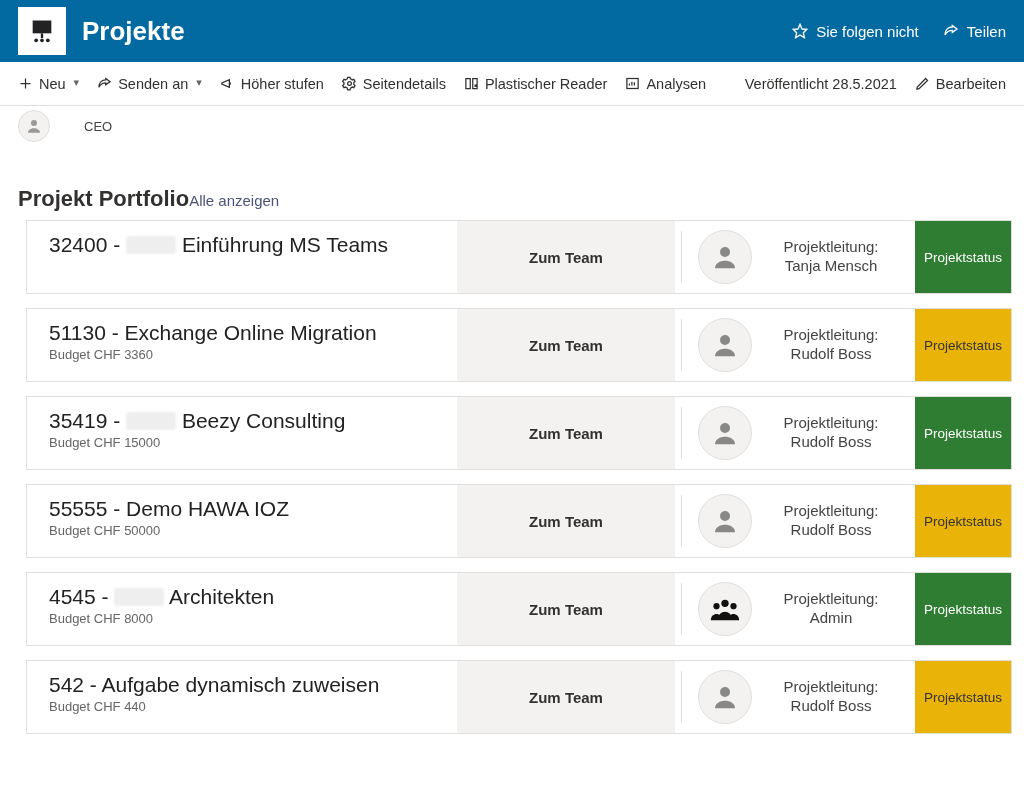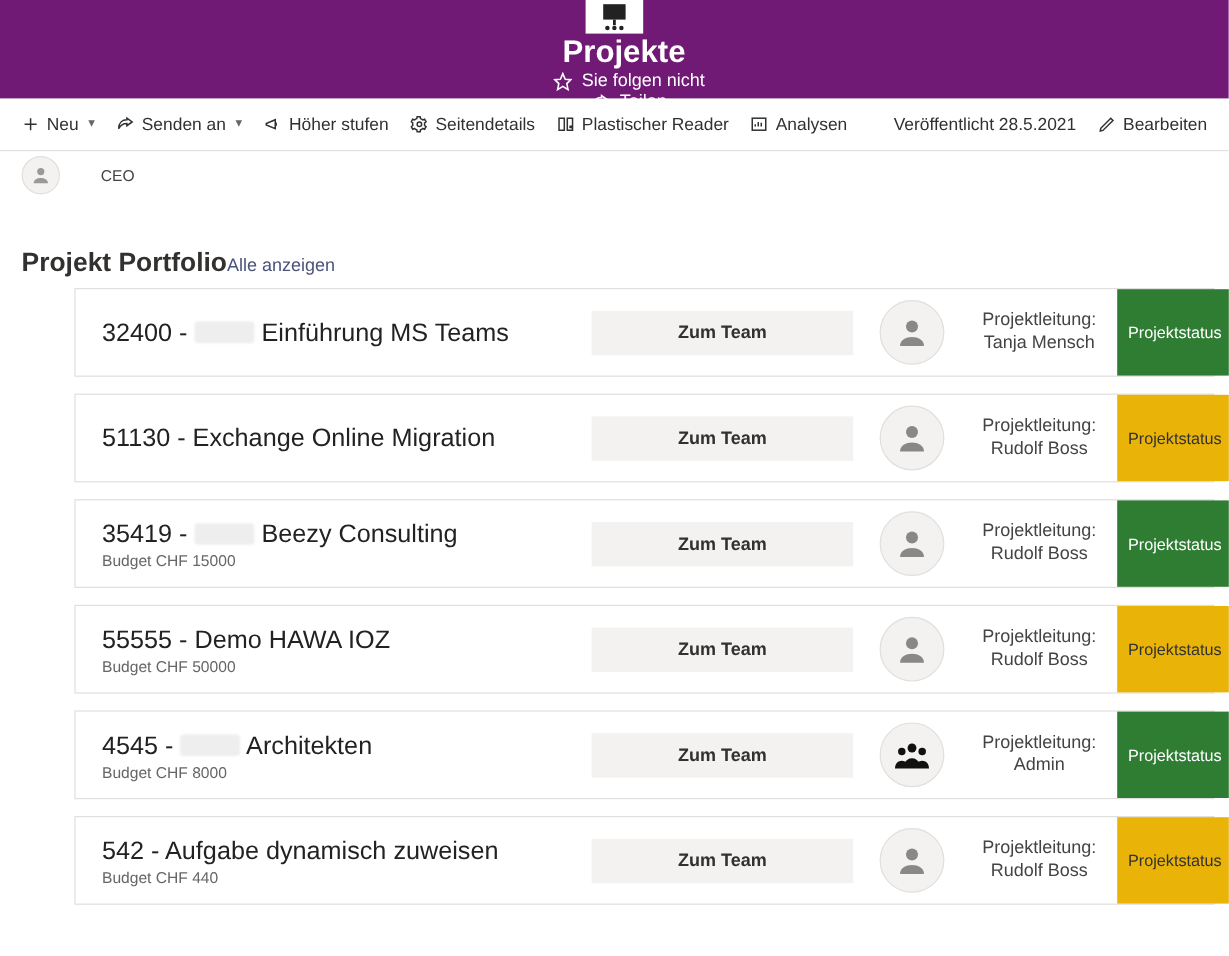--- a/index.html
+++ b/index.html
@@ -5,27 +5,26 @@
   * { box-sizing: border-box; margin: 0; padding: 0; }
   body {
     font-family: "Segoe UI", -apple-system, BlinkMacSystemFont, sans-serif;
     background: #fff;
     color: #323130;
     width: 1024px;
   }
 
   
   .appbar {
-    background: #701a75;
-    height: 82px;
+    background: #0369a1;
+    height: 62px;
     display: flex;
     align-items: center;
     padding: 0 18px;
     color: #fff;
-    flex-direction: column;
   }
   .site-logo {
     width: 48px; height: 48px;
     background: #fff;
     display: flex; align-items: center; justify-content: center;
     color: #222;
   }
   .site-title {
     font-size: 26px;
     font-weight: 600;
@@ -81,24 +80,23 @@
   .section-h {
     display:flex; align-items:baseline; justify-content:flex-start;
     padding: 34px 18px 8px 18px;
   }
   .section-title { font-size:22px; font-weight:600; }
   .see-all { color:#4b537a; font-size:15px; cursor:pointer;}
 
   
   .cards { padding: 0 12px 40px 26px; display:flex; flex-direction:column; gap:14px;}
   .card {
-    display:flex; align-items:center;
+    display:flex; 
     border:1px solid #e1dfdd; background:#fff;
     min-height:74px;
-    margin-left:36px;
   }
   .card-main { flex: 0 0 430px; padding: 12px 14px 10px 22px;}
   .card-title { font-size:21px; font-weight:400; color:#222;}
   .card-sub { font-size:13px; color:#666; margin-top:2px;}
   .redact { display:inline-block; width:50px; height:18px; background:#eee;
             border-radius:3px; vertical-align:-2px; filter:blur(1px);}
   .team-col { flex:0 0 200px; display:flex; justify-content:center;}
   .team-btn {
     background:#f3f2f1; border:none; padding:10px 26px;
     font-size:15px; font-weight:600; color:#323130; cursor:pointer;
@@ -248,20 +246,21 @@
             <path d="M4 21c0-4 4-6 8-6s8 2 8 6"></path>
           </svg>
         </div>
         <div class="lead-text">Projektleitung:<br>Tanja Mensch</div>
       </div>
       <div class="status-col status-green">Projektstatus</div>
     </div>
     <div class="card">
       <div class="card-main">
         <div class="card-title">51130 - Exchange Online Migration</div>
+        <div class="card-sub">Budget CHF 3360</div>
       </div>
       <div class="team-col">
         <button class="team-btn">Zum Team</button>
       </div>
       <div class="div-col"></div>
       <div class="lead-col">
         <div class="lead-avatar">
           <svg width="30" height="30" viewBox="0 0 24 24" fill="#888">
             <circle cx="12" cy="8" r="4"></circle>
             <path d="M4 21c0-4 4-6 8-6s8 2 8 6"></path>

